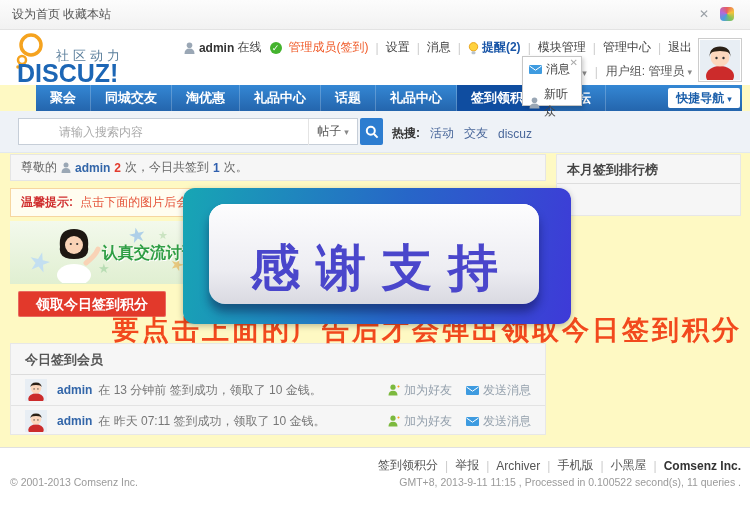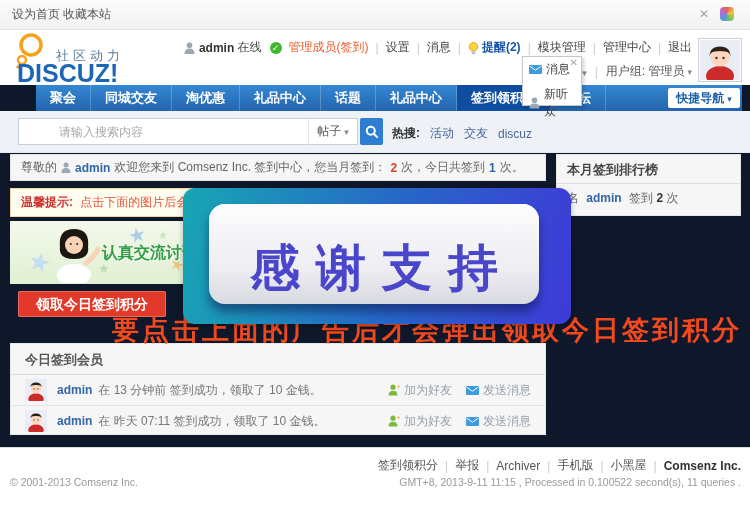--- a/index.html
+++ b/index.html
@@ -1,17 +1,17 @@
 <!DOCTYPE html>
 <html><head>
 <meta charset="utf-8">
 <style>
   html,body{margin:0;padding:0;}
   body{background:#fff;}
-  .page{position:relative;width:750px;height:523px;background:#0f172a;overflow:hidden;
+  .page{position:relative;width:750px;height:523px;background:#fef9c3;overflow:hidden;
         font-family:"Liberation Sans","DejaVu Sans",sans-serif;font-size:12px;color:#555;}
 
   
   .topbar{position:absolute;left:0;top:0;width:750px;height:29px;
           background:linear-gradient(#fcfcfc,#f2f2f2);border-bottom:1px solid #e3e3e3;}
   .topbar .tlink{position:absolute;top:0;line-height:28px;color:#555;cursor:pointer;}
   .tlink.home{left:12px;} .tlink.fav{left:63px;}
   .win-icon{position:absolute;top:7px;color:#9aa0a6;font-weight:bold;font-size:12px;cursor:pointer;}
   .win-icon.xicon{left:699px;}
   .qq-icon{position:absolute;left:720px;top:7px;width:14px;height:14px;border-radius:4px;
@@ -277,21 +277,20 @@
 
   <div class="welcome">
     <span>尊敬的</span>
     <span>
       <svg width="10" height="11" viewBox="0 0 10 11">
           <circle cx="5" cy="2.9" r="2.5" fill="#9aa7b5"></circle>
           <path d="M0.5 11 Q0.5 6 5 6 Q9.5 6 9.5 11 Z" fill="#9aa7b5"></path>
         </svg>
     </span>
     <span class="lnk">admin</span>
-    <span>欢迎您来到 Comsenz Inc. 签到中心，您当月签到：</span>
     <span class="red">2</span>
     <span>次，今日共签到</span>
     <span class="blue">1</span>
     <span>次。</span>
   </div>
 
   <div class="tipbar">
     <b>温馨提示:</b>
     <span>点击下面的图片后会出现 [领</span>
   </div>
@@ -390,27 +389,20 @@
               </svg>
           </span>
           <span>发送消息</span>
         </span>
       </span>
     </div>
   </div>
 
   <div class="side-panel">
     <div class="side-title">本月签到排行榜</div>
-    <div class="side-row">
-      <span>名</span>
-      <span class="lnk">admin</span>
-      <span>签到</span>
-      <b>2</b>
-      <span>次</span>
-    </div>
   </div>
 
   <div class="stamp">
     <div class="stamp-plate">
       <span class="stamp-text">感谢支持</span>
     </div>
   </div>
 
   <div class="footer">
     <div class="f-copy">© 2001-2013 Comsenz Inc.</div>

